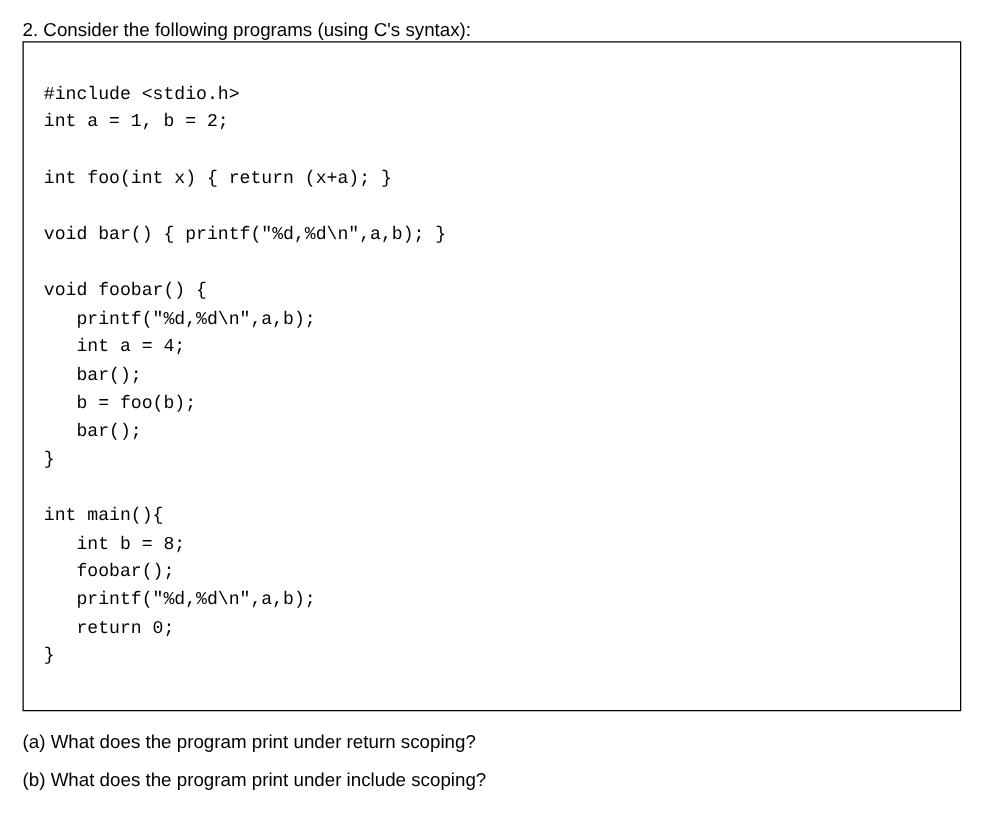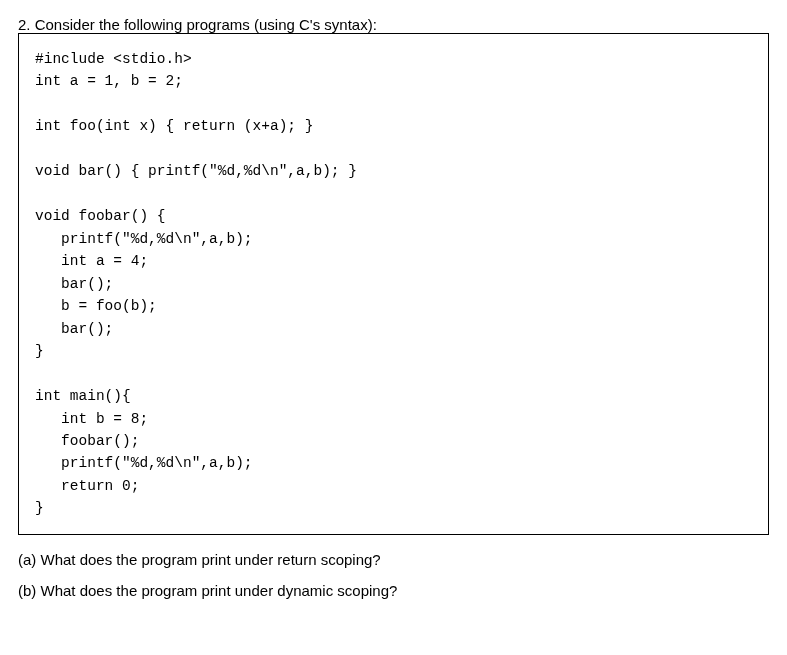--- a/index.html
+++ b/index.html
@@ -12,21 +12,21 @@
       font-size: 15px;
       color: #000;
       background: #fff;
       padding: 16px 18px;
       width: 787px;
     }
     .question-intro {
     }
     .code-box {
       border: 1px solid #000;
-      padding: 14px 16px;
+      padding: 31px 16px;
       font-family: "Courier New", Courier, monospace;
       font-size: 14.5px;
       line-height: 1.55;
       white-space: pre;
       margin-bottom: 16px;
     }
     .sub-question {
       margin-top: 14px;
     }
   </style>
@@ -55,13 +55,13 @@
 <span></span>
 <span>int main(){</span>
 <span>   int b = 8;</span>
 <span>   foobar();</span>
 <span>   printf("%d,%d\n",a,b);</span>
 <span>   return 0;</span>
 <span>}</span></div>
 
 <div class="sub-question">(a) What does the program print under return scoping?</div>
 
-<div class="sub-question">(b) What does the program print under dynamic scoping?</div>
+<div class="sub-question">(b) What does the program print under include scoping?</div>
 
 </body></html>

